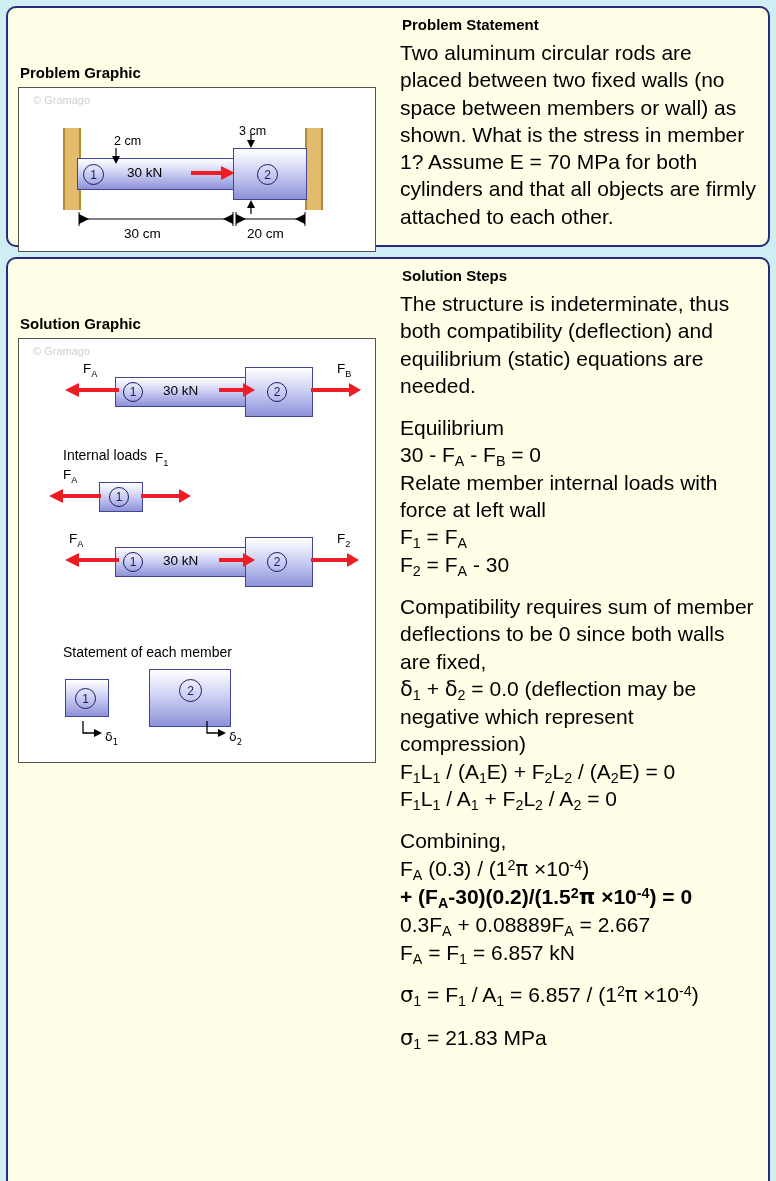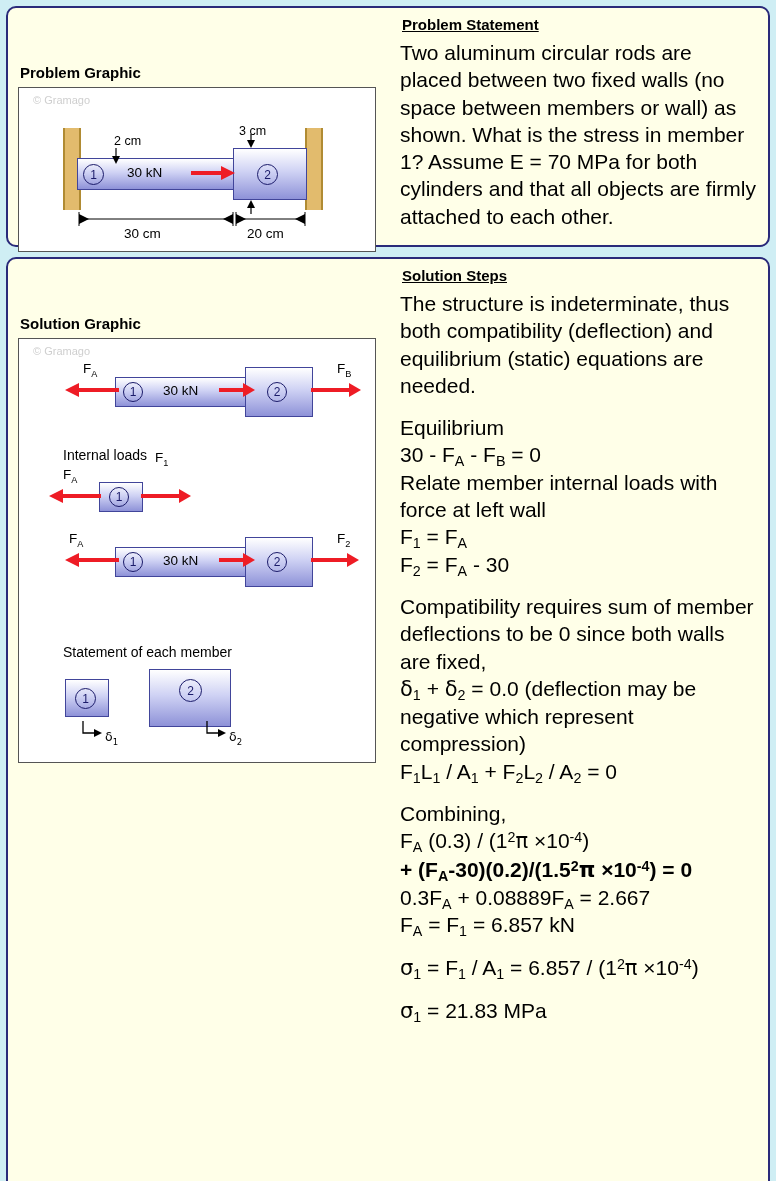--- a/index.html
+++ b/index.html
@@ -28,21 +28,21 @@
   }
   .panel.problem{height:241px;}
   .panel.solution{height:1120px;}
   .cols{display:flex;gap:12px;}
   .left-col{width:370px;flex:0 0 370px;margin-top:48px;}
   .right-col{flex:1;}
   .sec-title{
     font-size:15px;font-weight:bold;color:#000;
     margin:0 0 6px 2px;
   }
-  .sec-title.ul{text-decoration:underline;}
+  .sec-title.ul{}
   .gbox{
     background:#fff;
     border:1px solid #555;
     box-sizing:border-box;
     position:relative;
   }
   .gbox.problem{height:165px;width:358px;}
   .gbox.solution{height:425px;width:358px;}
   .watermark{
     position:absolute;
@@ -268,20 +268,21 @@
           <p class="ind1">30 - F<sub>A</sub> - F<sub>B</sub> = 0</p>
           <p>Relate member internal loads with force at left wall</p>
           <p class="ind1">F<sub>1</sub> = F<sub>A</sub></p>
           <p class="ind1">F<sub>2</sub> = F<sub>A</sub> - 30</p>
           <div class="gap"></div>
 
           <p>Compatibility requires sum of member deflections to be 0 since both walls are fixed,</p>
           <p class="ind1"><span class="sym">δ</span><sub>1</sub> + <span class="sym">δ</span><sub>2</sub> = 0.0 (deflection may be</p>
           <p class="ind3">negative which represent</p>
           <p class="ind3">compression)</p>
+          <p>F<sub>1</sub>L<sub>1</sub> / (A<sub>1</sub>E) + F<sub>2</sub>L<sub>2</sub> / (A<sub>2</sub>E) = 0</p>
           <p>F<sub>1</sub>L<sub>1</sub> / A<sub>1</sub> + F<sub>2</sub>L<sub>2</sub> / A<sub>2</sub> = 0</p>
           <div class="gap"></div>
 
           <p>Combining,</p>
           <p class="ind1">F<sub>A</sub> (0.3) / (1<sup>2</sup><span class="sym">π</span> ×10<sup>-4</sup>)</p>
           <p class="ind2">+ (F<sub>A</sub>-30)(0.2)/(1.5<sup>2</sup><span class="sym">π</span> ×10<sup>-4</sup>) = 0</p>
           <p class="ind1">0.3F<sub>A</sub> + 0.08889F<sub>A</sub> = 2.667</p>
           <p class="ind1">F<sub>A</sub> = F<sub>1</sub> = 6.857 kN</p>
           <div class="gap"></div>
 

